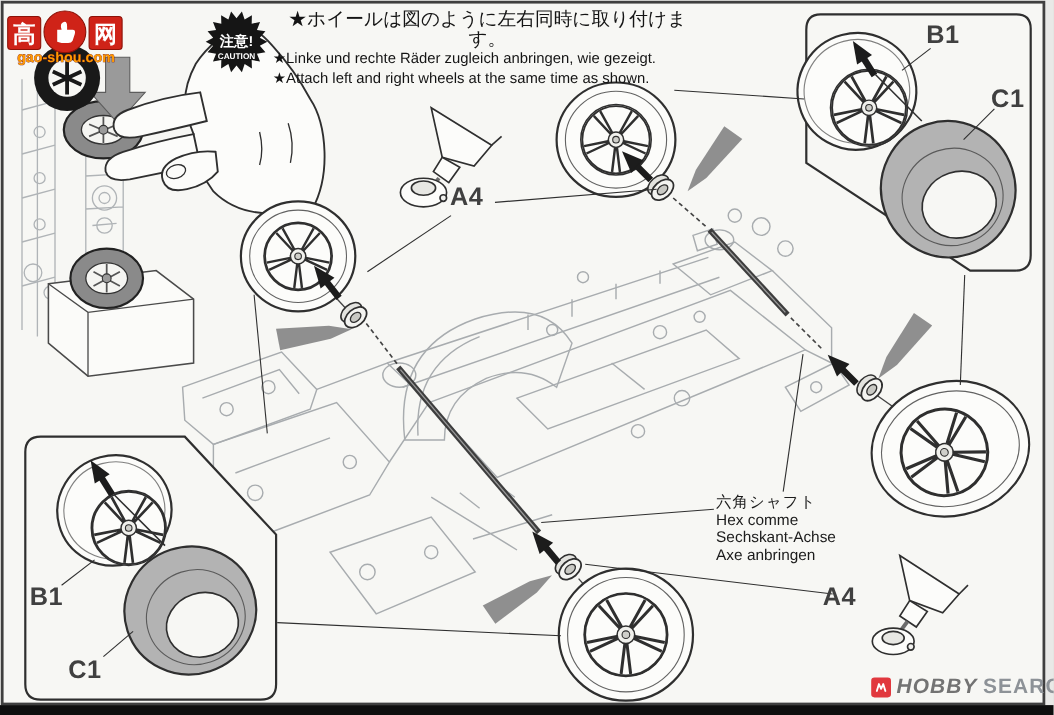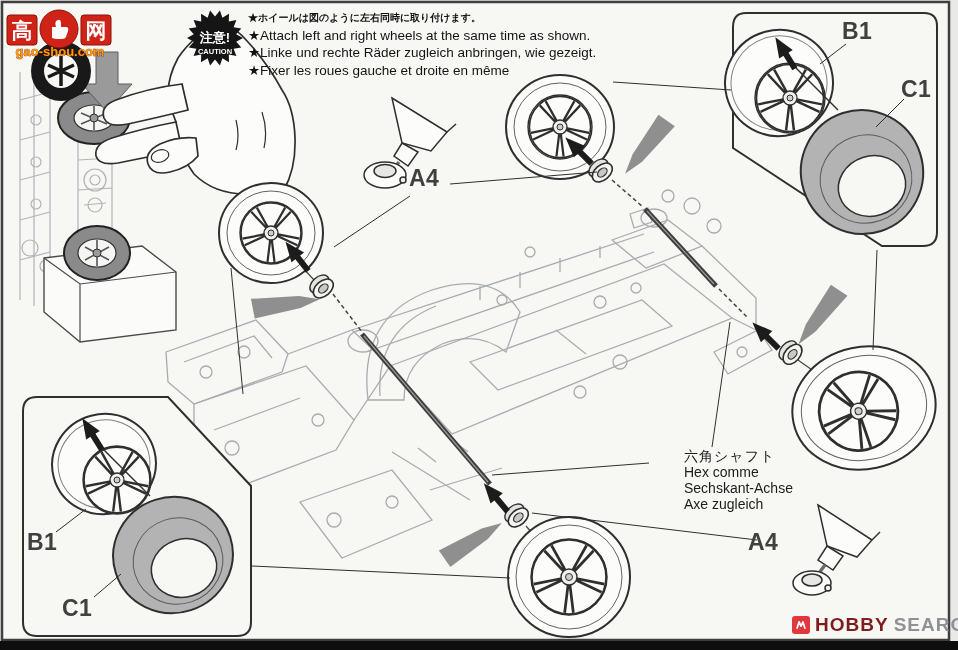--- a/index.html
+++ b/index.html
@@ -1,28 +1,28 @@
 <!DOCTYPE html>
 <html><head>
 <meta charset="utf-8">
 <style>
   html,body{margin:0;padding:0;background:#dcdcda;}
   .stage{position:relative;width:958px;height:650px;background:#e9e9e7;overflow:hidden;
          font-family:"Liberation Sans",sans-serif;}
   .stage svg.canvas{position:absolute;left:0;top:0;z-index:1;}
   .plabel{position:absolute;font-weight:bold;font-size:23px;color:#404040;z-index:3;letter-spacing:0.5px;}
   .caution-text{position:absolute;left:248px;top:9px;z-index:3;color:#141414;width:390px;}
-  .caution-text .jp{font-weight:bold;font-size:10px;line-height:17.5px;}
+  .caution-text .jp{font-weight:normal;font-size:17px;line-height:17.5px;text-align:center;}
   .caution-text .ln{font-size:13.5px;line-height:17.5px;}
-  .hexnote{position:absolute;left:684px;top:448px;z-index:3;color:#1c1c1c;font-size:14px;line-height:16px;}
+  .hexnote{position:absolute;left:651px;top:448px;z-index:3;color:#1c1c1c;font-size:14px;line-height:16px;}
   .hexnote .jp{letter-spacing:1px;}
   .wm-tl{position:absolute;left:5px;top:7px;z-index:5;width:114px;height:112px;}
   .wm-br{position:absolute;left:792px;top:612px;z-index:5;display:flex;align-items:center;gap:5px;height:26px;}
   .wm-br .icon{width:18px;height:18px;border-radius:3px;background:#e1383e;display:flex;align-items:center;justify-content:center;}
-  .wm-br .w1{font-weight:bold;font-size:19px;color:#7f1d1d;letter-spacing:1px;}
+  .wm-br .w1{font-weight:bold;font-size:19px;color:#737373;letter-spacing:1px;font-style:italic;}
   .wm-br .w2{font-weight:bold;font-size:19px;color:#8d9297;letter-spacing:1px;}
 </style>
 </head>
 <body>
 
 <div class="stage">
 
 <svg class="canvas" width="958" height="650" viewBox="0 0 958 650" xmlns="http://www.w3.org/2000/svg" xmlns:xlink="http://www.w3.org/1999/xlink">
 
   <defs>
@@ -276,37 +276,36 @@
 
   <g>
     <polygon fill="#151515" points="243,38 236.2,41.7 241.3,47.6 233.6,48.8 236.4,56 228.8,54.5 229,62.2 222.4,58.2 219.9,65.6 215,59.5 210.1,65.6 207.6,58.2 201,62.2 201.2,54.5 193.6,56 196.4,48.8 188.7,47.6 193.8,41.7 187,38 193.8,34.3 188.7,28.4 196.4,27.3 193.6,20 201.2,21.5 201,13.8 207.6,17.8 210.1,10.4 215,16.5 219.9,10.4 222.4,17.8 229,13.8 228.8,21.5 236.4,20 233.6,27.3 241.3,28.4 236.2,34.3"></polygon>
     <text x="215" y="42" text-anchor="middle" font-family="Liberation Sans, sans-serif" font-size="13" font-weight="bold" fill="#ffffff">注意!</text>
     <text x="215" y="54" text-anchor="middle" font-family="Liberation Sans, sans-serif" font-size="7.5" font-weight="bold" fill="#ffffff">CAUTION</text>
   </g>
 </svg>
 
 <div class="caution-text">
   <div class="jp">★ホイールは図のように左右同時に取り付けます。</div>
+  <div class="ln">★Linke und rechte Räder zugleich anbringen, wie gezeigt.</div>
   <div class="ln">★Attach left and right wheels at the same time as shown.</div>
-  <div class="ln">★Linke und rechte Räder zugleich anbringen, wie gezeigt.</div>
-  <div class="ln">★Fixer les roues gauche et droite en même</div>
 </div>
 
 <div class="plabel" style="left:409px;top:165px;">A4</div>
 <div class="plabel" style="left:748px;top:529px;">A4</div>
 <div class="plabel" style="left:842px;top:18px;">B1</div>
 <div class="plabel" style="left:901px;top:76px;">C1</div>
 <div class="plabel" style="left:27px;top:529px;">B1</div>
 <div class="plabel" style="left:62px;top:595px;">C1</div>
 
 <div class="hexnote">
   <div class="jp">六角シャフト</div>
   <div>Hex comme</div>
   <div>Sechskant-Achse</div>
-  <div>Axe zugleich</div>
+  <div>Axe anbringen</div>
 </div>
 
 <div class="wm-tl">
   <svg width="114" height="112" viewBox="0 0 114 112" xmlns="http://www.w3.org/2000/svg">
     <g>
       <circle cx="56" cy="64" r="30" fill="#191919"></circle>
       <circle cx="56" cy="64" r="17" fill="#f7f7f4"></circle>
       <path d="M56,49 L56,79 M43,58 L69,70 M43,70 L69,58" stroke="#191919" stroke-width="3.5" fill="none"></path>
     </g>
     <rect x="2" y="8" width="30" height="30" rx="3" fill="#cf2318" stroke="#8c1208"></rect>

